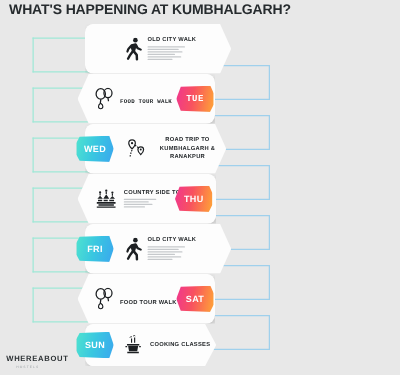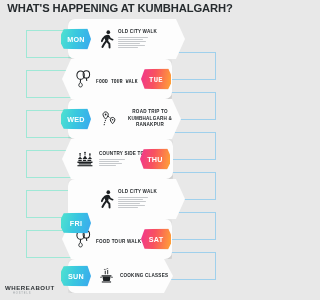--- a/index.html
+++ b/index.html
@@ -122,23 +122,20 @@
         <div class="lines">
           <i style="width:30px"></i>
             <i style="width:25px"></i>
             <i style="width:28px"></i>
           <i style="width:22px"></i>
             <i style="width:27px"></i>
             <i style="width:20px"></i>
         </div>
       </div>
     </div>
-    <div class="badge cool" style="left:61px;">
-      <span>MON</span>
-    </div>
   </div>
 
   <div class="row" style="top:59px;font-family:Liberation Mono, monospace;">
     <div class="card rtl" style="left:62px;width:110px;">
       <div class="icowrap" style="margin-left:12px;width:17px;">
         <svg width="16" height="18" viewBox="0 0 26 30" fill="none" stroke="currentColor" stroke-width="1.7">
           <ellipse cx="9" cy="8.6" rx="6.2" ry="7"></ellipse>
           <ellipse cx="18.6" cy="7.4" rx="5.4" ry="6.1"></ellipse>
           <path d="M9 15.6c0 2.6-.6 4-.6 5.6M18.6 13.5c.2 2.3.7 3.4.7 4.8"></path>
           <path d="M8.4 21.2c-1.5.9-2.4 2.5-2.4 4.2 0 1.6 1.3 2.9 2.9 2.9s2.9-1.3 2.9-2.9c0-1.7-1-3.3-2.5-4.2z" stroke-width="1.5"></path>
@@ -216,21 +213,21 @@
         <div class="lines">
           <i style="width:30px"></i>
             <i style="width:25px"></i>
             <i style="width:28px"></i>
           <i style="width:22px"></i>
             <i style="width:27px"></i>
             <i style="width:20px"></i>
         </div>
       </div>
     </div>
-    <div class="badge cool" style="left:61px;margin-top:24px;">
+    <div class="badge cool" style="left:61px;">
       <span>FRI</span>
     </div>
   </div>
 
   <div class="row" style="top:259px;height:34px;">
     <div class="card ltr" style="left:68px;width:105px;">
       <div class="icowrap" style="margin-left:30px;width:17px;">
         <svg width="16" height="16" viewBox="0 0 26 26" fill="currentColor">
           <path d="M4.2 11.8h16v1.9h-16z"></path>
           <path d="M5.6 13.9h13.2l-1.3 7.3H6.9z"></path>

